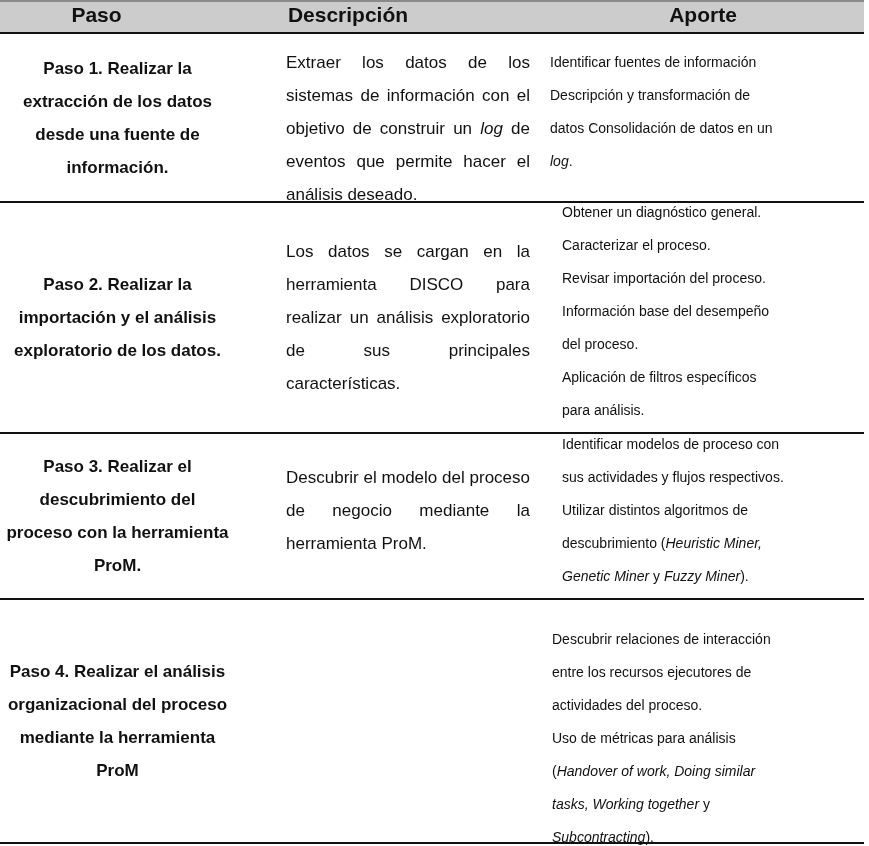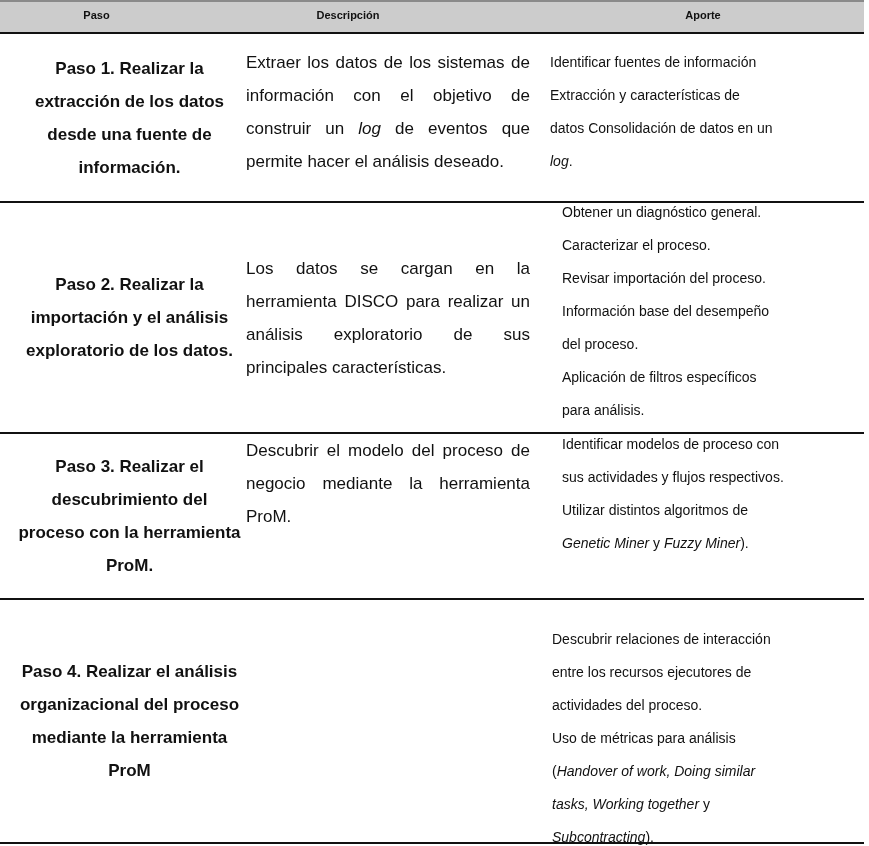--- a/index.html
+++ b/index.html
@@ -3,28 +3,28 @@
   <meta charset="utf-8">
   <style>
     html, body { margin: 0; padding: 0; background: #ffffff; }
     body { width: 869px; height: 846px; position: relative; overflow: hidden;
            font-family: "Liberation Sans", sans-serif; color: #111; }
     .tbl { position: absolute; left: 0; top: 0; width: 864px; }
     .hdr { position: absolute; left: 0; top: 0; width: 864px; height: 34px;
            background: #cccccc; border-top: 2px solid #8a8a8a; border-bottom: 2px solid #111;
            box-sizing: border-box; }
     .hcell { position: absolute; top: 0; height: 30px; line-height: 26px;
-             font-weight: bold; font-size: 11px; text-align: center; color: #111; }
+             font-weight: bold; font-size: 21px; text-align: center; color: #111; }
     .row { position: absolute; left: 0; width: 864px; border-bottom: 2px solid #111; box-sizing: border-box; }
     .cell { position: absolute; top: 0; bottom: 0; display: flex; align-items: center; box-sizing: border-box; }
-    .c1 { left: 12px; width: 235px; justify-content: center; text-align: center; padding: 14px 6px; }
+    .c1 { left: 0; width: 235px; justify-content: center; text-align: center; padding: 14px 6px; }
     .c2 { left: 238px; width: 300px; padding: 0 8px 0 8px; }
     .c3 { left: 542px; width: 322px; padding: 0 6px 0 8px; }
     .paso { font-weight: bold; font-size: 17px; line-height: 33px; color: #111; }
-    .desc { font-size: 17px; line-height: 33px; text-align: justify; text-align-last: left; width: 100%; color: #111; }
+    .desc { font-size: 17px; line-height: 33px; text-align: justify; text-align-last: left; width: 100%; color: #111; margin-left: 40px; }
     .aporte { font-size: 14px; line-height: 33px; color: #111; width: 100%; }
     .aporte div { white-space: nowrap; }
     i { font-style: italic; }
   </style>
 </head>
 <body>
 
 <div class="tbl">
 
   <div class="hdr">
@@ -36,21 +36,21 @@
   <div class="row" style="top:34px;height:169px;">
     <div class="cell c1">
       <div class="paso">Paso 1. Realizar la extracción de los datos desde una fuente de información.</div>
     </div>
     <div class="cell c2" style="align-items:flex-start;padding-top:12px;">
       <div class="desc"><span>Extraer los datos de los sistemas de información con el objetivo de construir un </span><i>log</i><span> de eventos que permite hacer el análisis deseado.</span></div>
     </div>
     <div class="cell c3" style="align-items:flex-start;padding-top:12px;">
       <div class="aporte">
         <div>Identificar fuentes de información</div>
-        <div>Extracción y características de</div>
+        <div>Descripción y transformación de</div>
         <div>datos Consolidación de datos en un</div>
         <div><i>log</i><span>.</span></div>
       </div>
     </div>
   </div>
 
   <div class="row" style="top:203px;height:231px;">
     <div class="cell c1">
       <div class="paso">Paso 2. Realizar la importación y el análisis exploratorio de los datos.</div>
     </div>
@@ -67,28 +67,29 @@
         <div>Aplicación de filtros específicos</div>
         <div>para análisis.</div>
       </div>
     </div>
   </div>
 
   <div class="row" style="top:434px;height:166px;">
     <div class="cell c1">
       <div class="paso">Paso 3. Realizar el descubrimiento del proceso con la herramienta ProM.</div>
     </div>
-    <div class="cell c2" style="align-items:flex-start;">
+    <div class="cell c2" style="align-items:flex-start;padding-top:27px;">
       <div class="desc">Descubrir el modelo del proceso de negocio mediante la herramienta ProM.</div>
     </div>
     <div class="cell c3" style="align-items:flex-start;margin-left:12px;">
       <div class="aporte" style="margin-top:-6px;">
         <div>Identificar modelos de proceso con</div>
         <div>sus actividades y flujos respectivos.</div>
         <div>Utilizar distintos algoritmos de</div>
+        <div><span>descubrimiento (</span><i>Heuristic Miner,</i></div>
         <div><i>Genetic Miner</i><span> y </span><i>Fuzzy Miner</i><span>).</span></div>
       </div>
     </div>
   </div>
 
   <div class="row" style="top:600px;height:244px;">
     <div class="cell c1">
       <div class="paso">Paso 4. Realizar el análisis organizacional del proceso mediante la herramienta ProM</div>
     </div>
     <div class="cell c3" style="padding-left:10px;margin-top:34px;">

